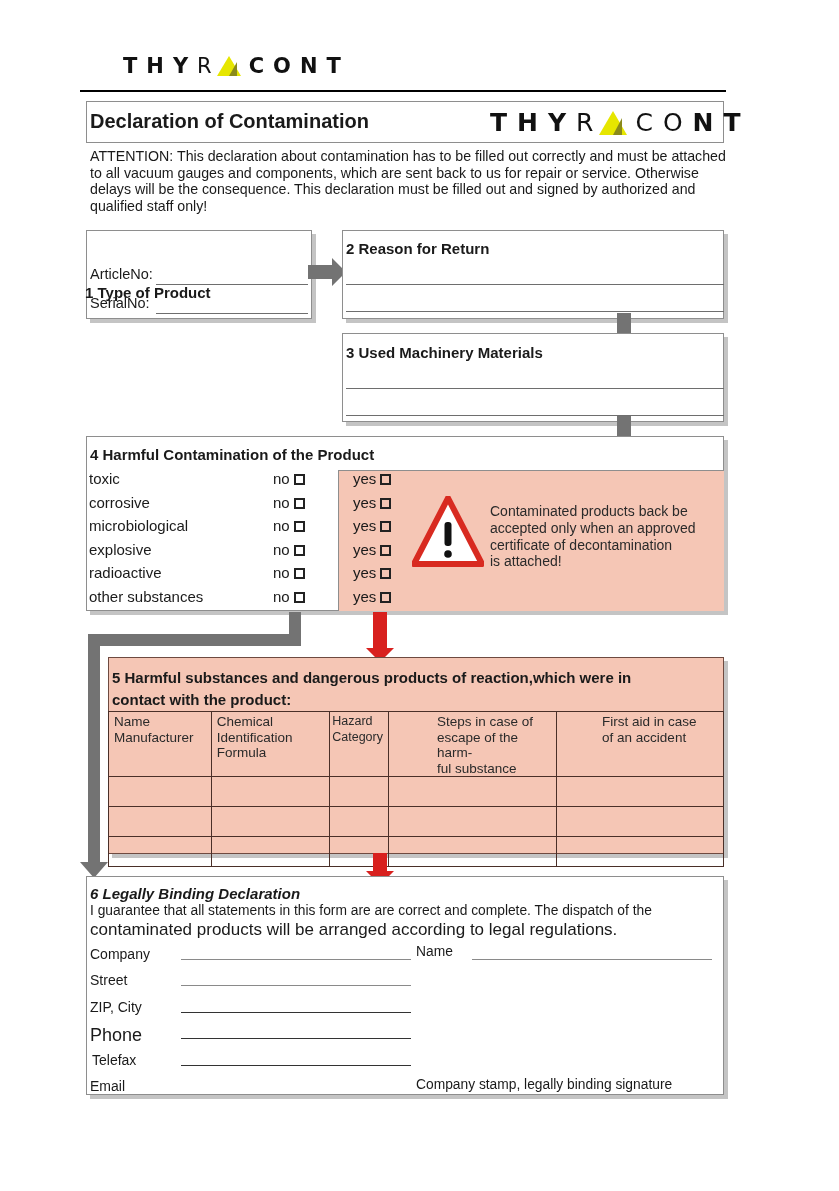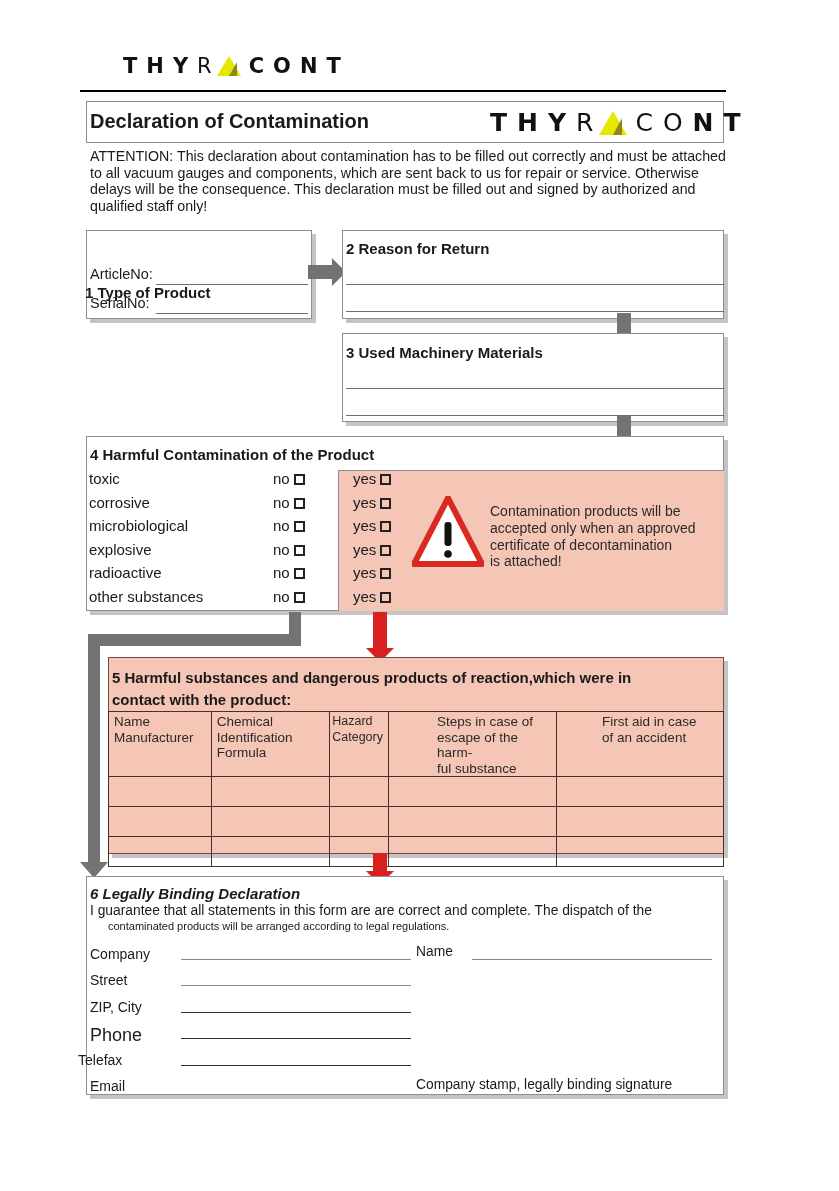--- a/index.html
+++ b/index.html
@@ -122,21 +122,21 @@
     <div class="lbl" style="left:273px;top:588px;font-size:15px;"><span>no</span><span class="cb"></span></div>
     <div class="lbl" style="left:353px;top:588px;font-size:15px;"><span>yes</span><span class="cb"></span></div>
   </div>
 
 <svg class="abs" style="left:412px;top:496px;" width="72" height="72">
   <polygon points="36,2 70,68 2,68" fill="#fff" stroke="#d82a20" stroke-width="6" stroke-linejoin="round"></polygon>
   <rect x="32.5" y="26" width="7" height="24" rx="3" fill="#111"></rect>
   <circle cx="36" cy="58" r="3.8" fill="#111"></circle>
 </svg>
 <div class="abs" style="left:490px;top:503px;font-size:14px;line-height:16.8px;color:#2a2a2a;">
-  <div>Contamination products will be</div>
+  <div>Contaminated products back be</div>
   <div>accepted only when an approved</div>
   <div>certificate of decontamination</div>
   <div>is attached!</div>
 </div>
 
 <div class="arrow-gray" style="left:289px;top:612px;width:12px;height:33px;"></div>
 <div class="arrow-gray" style="left:88px;top:634px;width:213px;height:12px;"></div>
 <div class="arrow-gray" style="left:88px;top:634px;width:12px;height:230px;"></div>
 <svg class="abs" style="left:80px;top:862px;" width="28" height="18">
   <polygon points="0,0 28,0 14,16" fill="#737373"></polygon>
@@ -207,31 +207,31 @@
 </tbody>
   </table>
 
 <svg class="abs" style="left:366px;top:853px;" width="28" height="32">
   <polygon points="7,0 21,0 21,18 28,18 14,32 0,18 7,18" fill="#d8201e"></polygon>
 </svg>
 
 <div class="box" style="left:86px;top:876px;width:638px;height:219px;"></div>
 <div class="sec-title" style="left:90px;top:885px;font-style:italic;">6  Legally Binding Declaration</div>
 <div class="lbl" style="left:90px;top:903px;font-size:13.8px;">I guarantee that all statements in this form are are correct and complete. The dispatch of the</div>
-<div class="lbl" style="left:108px;top:920px;font-size:11px;">contaminated products will be arranged according to legal regulations.</div>
+<div class="lbl" style="left:90px;top:920px;font-size:17px;">contaminated products will be arranged according to legal regulations.</div>
 
 <div id="s6-fields">
     <div class="lbl" style="left: 90px; top: 946px; font-size: 14px;">Company</div>
     <div class="line" style="left: 181px; top: 959px; width: 230px; background: rgb(138, 138, 138);"></div>
     <div class="lbl" style="left: 90px; top: 972px; font-size: 14px;">Street</div>
     <div class="line" style="left: 181px; top: 985px; width: 230px; background: rgb(138, 138, 138);"></div>
     <div class="lbl" style="left: 90px; top: 999px; font-size: 14px;">ZIP, City</div>
     <div class="line" style="left: 181px; top: 1012px; width: 230px; background: rgb(51, 51, 51);"></div>
     <div class="lbl" style="left: 90px; top: 1025px; font-size: 18px;">Phone</div>
     <div class="line" style="left: 181px; top: 1038px; width: 230px; background: rgb(51, 51, 51);"></div>
-    <div class="lbl" style="left: 78px; top: 1052px; font-size: 14px;">Telefax</div>
+    <div class="lbl" style="left: 92px; top: 1052px; font-size: 14px;">Telefax</div>
     <div class="line" style="left: 181px; top: 1065px; width: 230px; background: rgb(51, 51, 51);"></div>
     <div class="lbl" style="left: 90px; top: 1078px; font-size: 14px;">Email</div>
   </div>
 
 <div class="lbl" style="left:416px;top:944px;font-size:13.8px;">Name</div>
 <div class="line" style="left:472px;top:959px;width:240px;background:#8a8a8a;"></div>
 <div class="lbl" style="left:416px;top:1077px;font-size:13.8px;">Company stamp, legally binding signature</div>
 
 </body></html>

